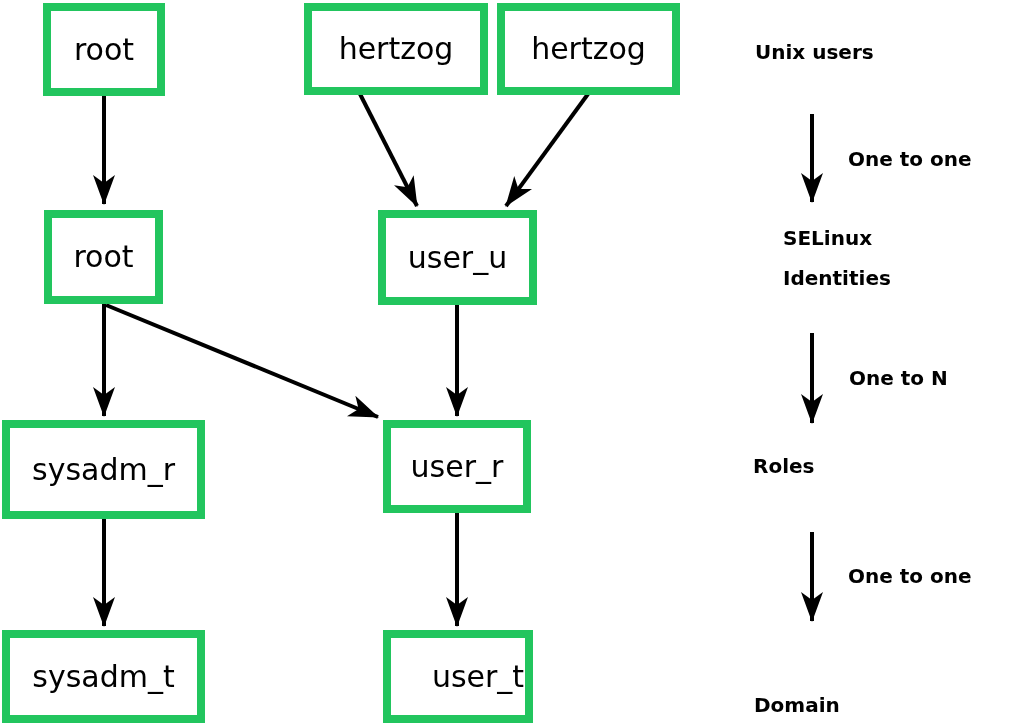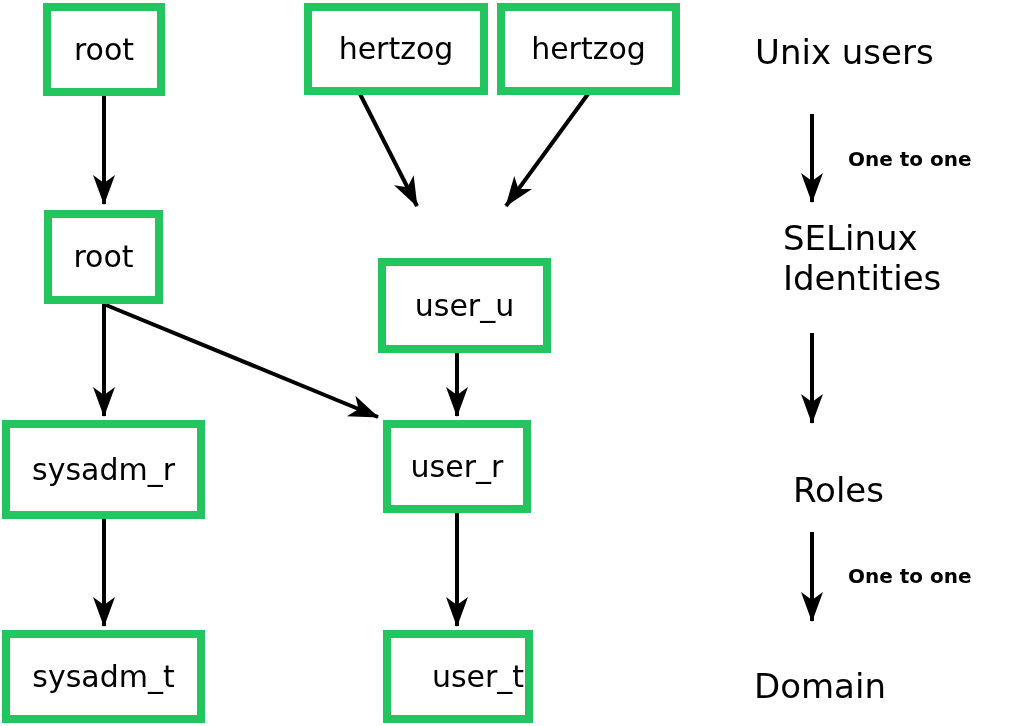--- a/index.html
+++ b/index.html
@@ -30,47 +30,47 @@
     align-items: center;
     justify-content: center;
     font-size: 30px;
     line-height: 1;
     white-space: nowrap;
   }
   .box-root-unix    { left: 43px;  top: 3px;   width: 122px; height: 93px; }
   .box-hertzog      { left: 269px; top: 3px;   width: 184px; height: 92px; margin-left: 35px; }
   .box-lolando      { left: 497px; top: 3px;   width: 183px; height: 92px; }
   .box-root-selinux { left: 44px;  top: 210px; width: 119px; height: 94px; }
-  .box-user-u       { left: 378px; top: 210px; width: 173px; height: 95px; margin-top: 48px; }
+  .box-user-u       { left: 378px; top: 210px; width: 159px; height: 95px; }
   .box-sysadm-r     { left: 2px;   top: 420px; width: 203px; height: 99px; }
   .box-user-r       { left: 383px; top: 420px; width: 148px; height: 93px; }
   .box-sysadm-t     { left: 2px;   top: 630px; width: 203px; height: 93px; text-align: center; }
   .box-user-t       { left: 383px; top: 630px; width: 150px; height: 93px; padding-left: 40px; }
 
   .legend-heading {
     position: absolute;
-    font-weight: normal;
-    font-size: 34px;
+    font-weight: bold;
+    font-size: 20px;
     line-height: 40px;
     white-space: nowrap;
   }
   .legend-rel {
     position: absolute;
     font-size: 20px;
     line-height: 30px;
     white-space: nowrap;
     font-weight: bold;
   }
   .lg-unix      { left: 755px; top: 32px;  }
   .lg-rel1      { left: 848px; top: 144px; }
   .lg-selinux   { left: 755px; top: 218px; margin-left: 28px; }
   .lg-rel2      { left: 849px; top: 363px; }
-  .lg-roles     { left: 793px; top: 446px; margin-top: 24px; }
+  .lg-roles     { left: 753px; top: 446px; }
   .lg-rel3      { left: 848px; top: 561px; }
-  .lg-domain    { left: 754px; top: 666px; text-align: center; }
+  .lg-domain    { left: 754px; top: 685px; text-align: center; }
 </style>
 </head>
 <body>
 
 <div id="stage">
 
   <svg id="edges" width="1024" height="726" viewBox="0 0 1024 726">
     <defs>
       <marker id="ah" markerUnits="userSpaceOnUse" markerWidth="34" markerHeight="28" refX="31" refY="14" orient="auto">
         <path d="M2,3 L32,14 L2,25 L10,14 Z" fill="#000000"></path>
@@ -118,17 +118,18 @@
   <div class="box box-user-t">
     <span>user_t</span>
   </div>
 
   <div class="legend-heading lg-unix">Unix users</div>
   <div class="legend-rel lg-rel1">One to one</div>
   <div class="legend-heading lg-selinux">
     <div>SELinux</div>
     <div>Identities</div>
   </div>
+  <div class="legend-rel lg-rel2">One to N</div>
   <div class="legend-heading lg-roles">Roles</div>
   <div class="legend-rel lg-rel3">One to one</div>
   <div class="legend-heading lg-domain">Domain</div>
 
 </div>
 
 </body></html>

